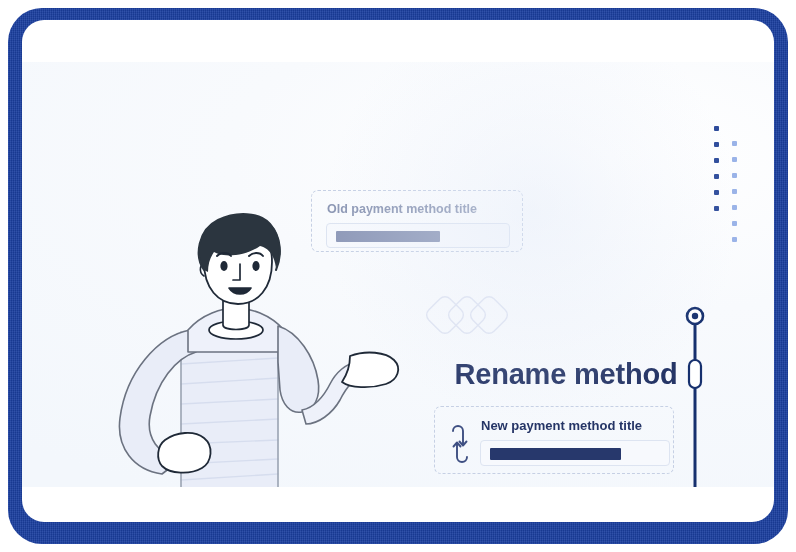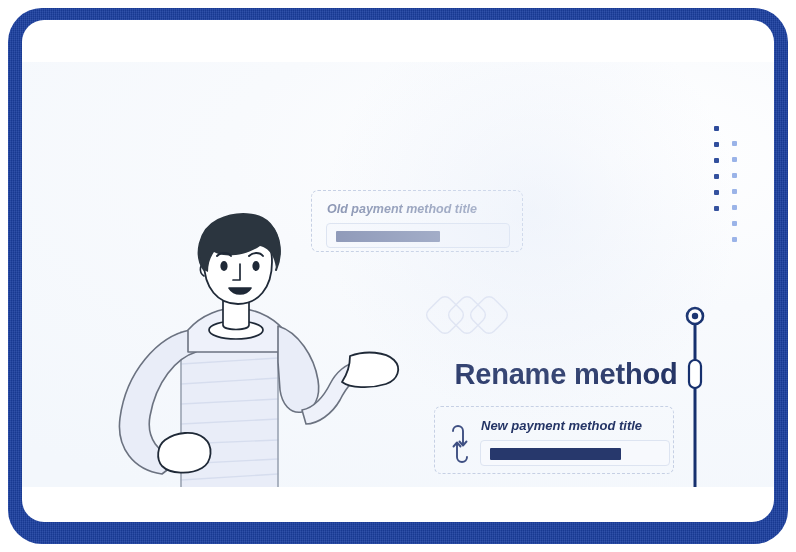--- a/index.html
+++ b/index.html
@@ -92,21 +92,20 @@
     text-align:center;
     white-space:nowrap;
   }
 
   
   .fieldcard {
     position:absolute;
     border:1px dashed #c6d0e4;
     border-radius:7px;
     background:transparent;
-    font-style:italic;
   }
   .fieldcard .flabel {
     position:absolute;
     font-weight:bold;
     white-space:nowrap;
   }
   .fieldbox {
     position:absolute;
     background:#f7f9fd;
     border:1px solid #dde4f1;

